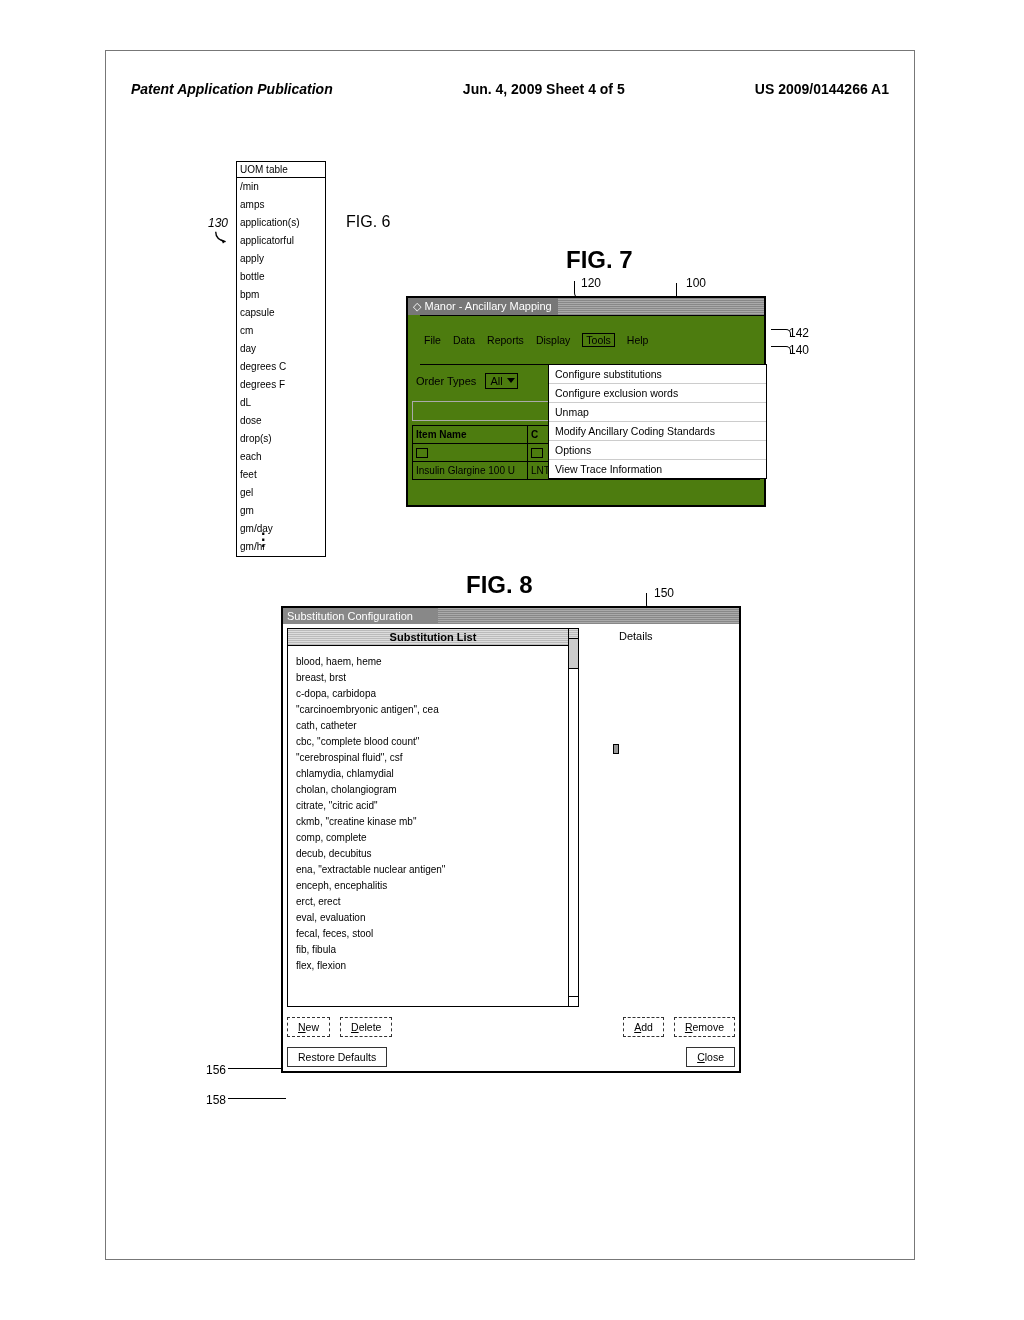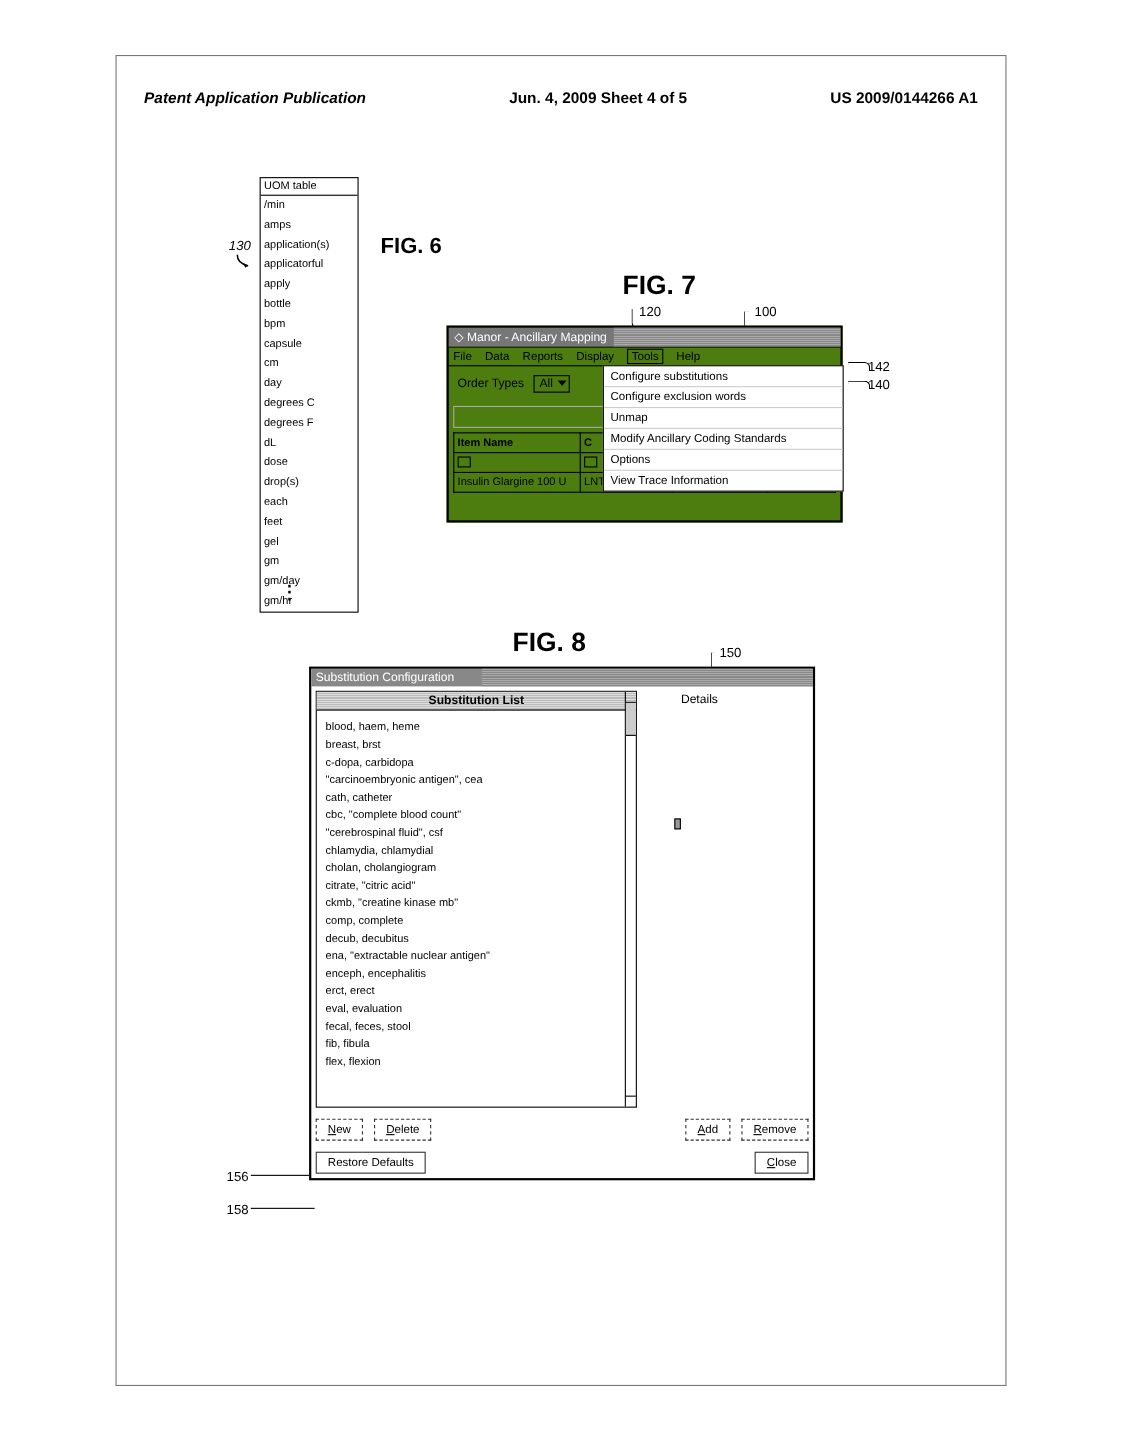--- a/index.html
+++ b/index.html
@@ -4,21 +4,21 @@
 <style>
   * { box-sizing: border-box; margin: 0; padding: 0; }
   body { background: #fff; font-family: Arial, Helvetica, sans-serif; width: 1024px; height: 1320px; position: relative; font-size: 12px; color: #000; }
   .page { position: absolute; left: 105px; top: 50px; width: 810px; height: 1210px; border: 1px solid #777; }
   .page-header { position: absolute; top: 30px; left: 25px; right: 25px; display: flex; justify-content: space-between; font-size: 14px; }
   .hdr-left { font-weight: bold; font-style: italic; }
   .hdr-center { font-weight: bold; }
   .hdr-right { font-weight: bold; }
   .content { position: absolute; top: 120px; left: 0; right: 0; bottom: 0; }
 
-  .fig6-label { position: absolute; left: 240px; top: 42px; font-size: 20px; font-weight: bold; }
+  .fig6-label { position: absolute; left: 240px; top: 42px; font-size: 16px; font-weight: normal; }
   .fig6-130 { position: absolute; left: 102px; top: 45px; font-size: 12px; font-style: italic; }
   .fig6-arrow { position: absolute; left: 107px; top: 58px; width: 18px; height: 18px; }
   .fig6-arrow svg { width: 100%; height: 100%; }
 
   .uom-box { position: absolute; left: 130px; top: -10px; width: 90px; border: 1px solid #000; border-top-width:1px; padding: 0; }
   .uom-box .hdr { border-bottom: 1px solid #000; padding: 2px 3px; font-size: 10px; }
   .uom-box .cell { border-bottom: 0; padding: 2px 3px; font-size: 10px; line-height: 14px; }
   .uom-ellipsis { position: absolute; left: 155px; top: 360px; font-size: 16px; font-weight: bold; line-height: 6px; }
 
   .fig7-label { position: absolute; left: 460px; top: 75px; font-size: 24px; font-weight: bold; }
@@ -27,21 +27,21 @@
   .fig7-142 { position: absolute; left: 683px; top: 155px; font-size: 12px; }
   .fig7-140 { position: absolute; left: 683px; top: 172px; font-size: 12px; }
   .lead-100 { position: absolute; left: 570px; top: 112px; width: 26px; height: 26px; border-left: 1.5px solid #000; border-bottom: 1.5px solid #000; border-bottom-left-radius: 8px; }
   .lead-120 { position: absolute; left: 468px; top: 110px; width: 18px; height: 18px; border-left: 1.5px solid #000; border-bottom: 1.5px solid #000; border-bottom-left-radius: 6px; }
   .lead-142 { position: absolute; left: 665px; top: 158px; width: 20px; height: 8px; border-right: 1.5px solid #000; border-top: 1.5px solid #000; border-top-right-radius: 5px; }
   .lead-140 { position: absolute; left: 665px; top: 175px; width: 20px; height: 8px; border-right: 1.5px solid #000; border-top: 1.5px solid #000; border-top-right-radius: 5px; }
 
   .fig7-window { position: absolute; left: 300px; top: 125px; width: 360px; border: 2px solid #000; background: #4d7c0f; }
   .fig7-title { background: #777; color: #fff; padding: 2px 5px; font-size: 11px; position: relative; }
   .fig7-title .hatch { position: absolute; left: 150px; top:0; bottom:0; right: 0; background: repeating-linear-gradient(0deg,#888,#888 1px,#aaa 1px,#aaa 2px);}
-  .fig7-menubar { border-top:1px solid #000; border-bottom: 1px solid #000; padding: 2px 4px; font-size: 10.5px; }
+  .fig7-menubar { border-top:1px solid #000; border-bottom: 1px solid #000; padding: 18px 4px; font-size: 10.5px; margin-left: 12px; }
   .fig7-menubar span { margin-right: 12px; }
   .fig7-menubar .selected { border: 1px solid #000; padding: 0 3px; }
   .fig7-body { position: relative; height: 140px; }
   .order-types { position: absolute; left: 8px; top: 8px; font-size: 11px; }
   .order-types .sel { display: inline-block; border:1px solid #000; padding: 0 14px 0 4px; margin-left: 6px; height:16px; line-height:14px; position: relative;}
   .order-types .sel::after{content:"";position:absolute;right:2px;top:4px;width:0;height:0;border-left:4px solid transparent;border-right:4px solid transparent;border-top:5px solid #000;}
   .dropdown-menu { position: absolute; left: 140px; top: -1px; width: 219px; border: 1px solid #000; background: #fff; z-index: 5; }
   .dropdown-menu div { padding: 3px 6px; font-size: 10.5px; border-bottom: 1px solid #ccc; }
   .dropdown-menu div:last-child{border-bottom:none;}
   .fig7-table { position: absolute; left: 4px; top: 60px; right: 4px; }

